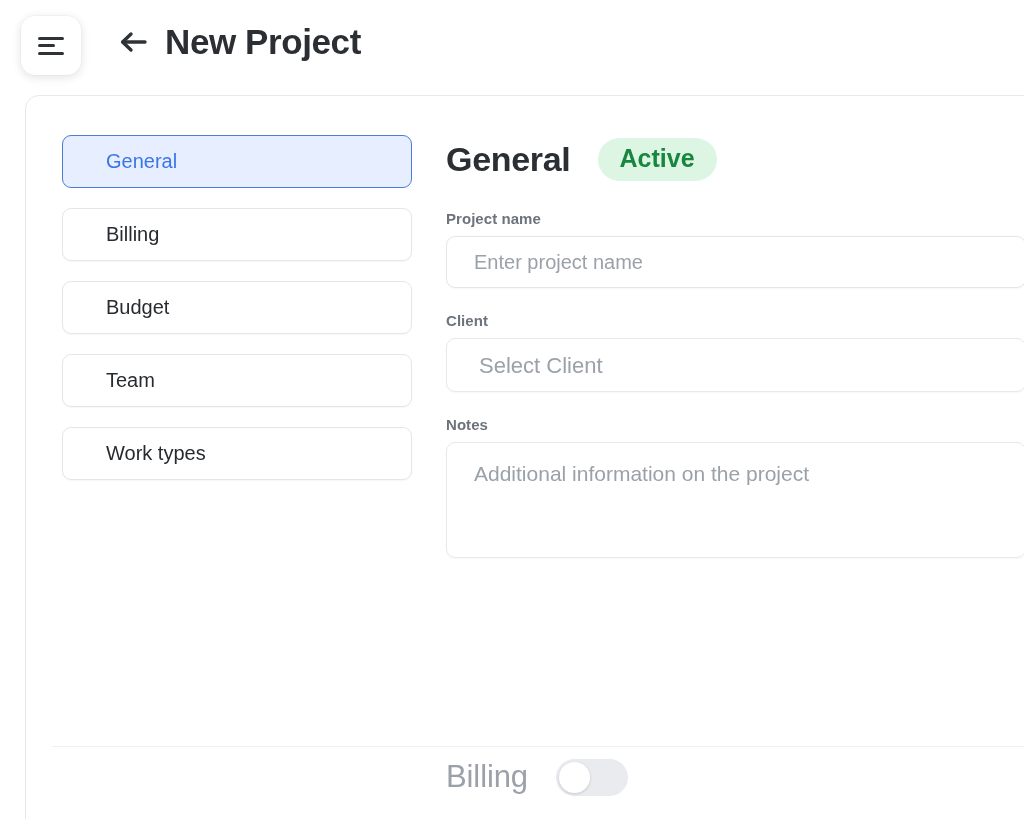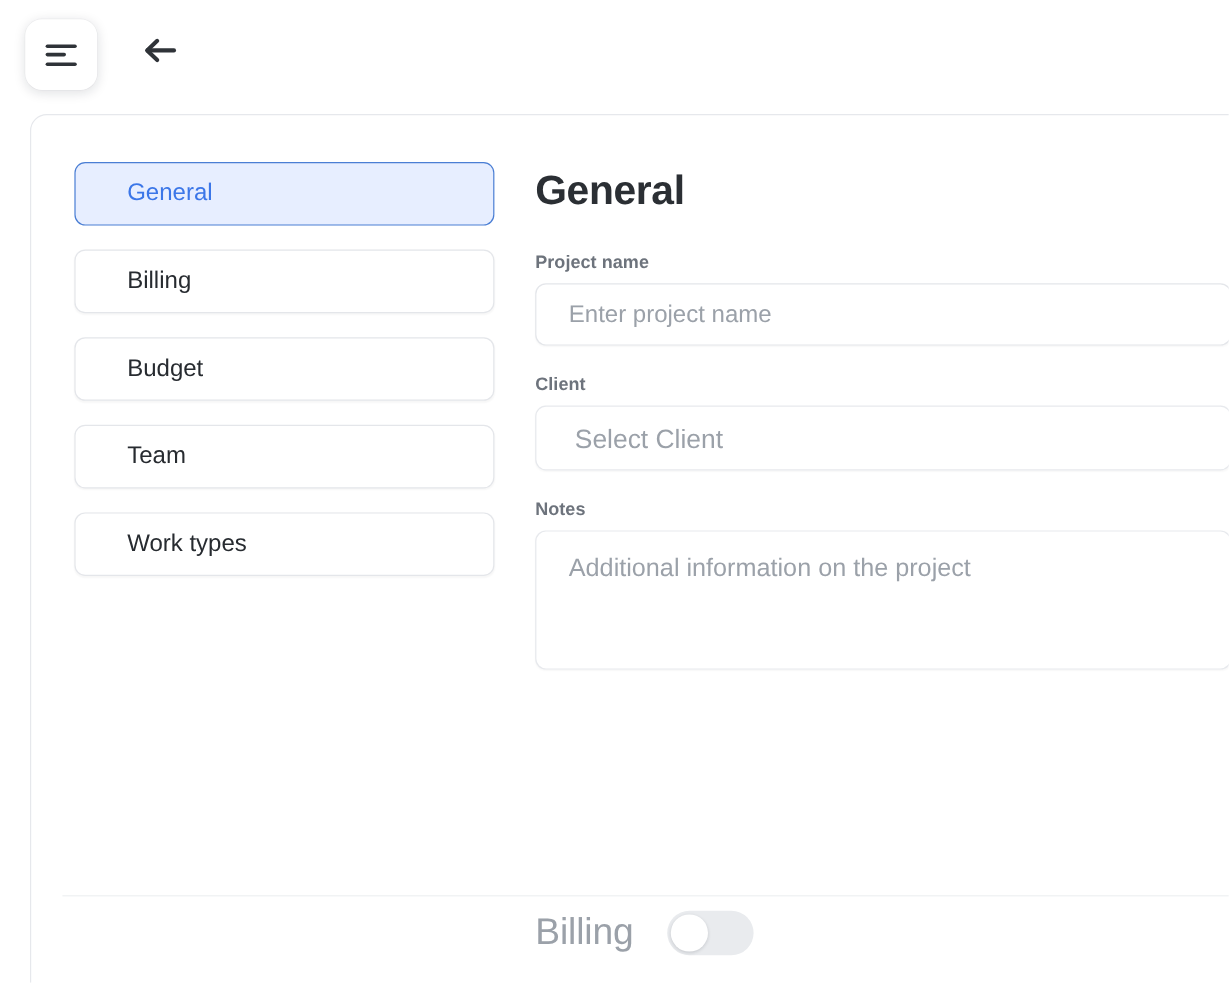--- a/index.html
+++ b/index.html
@@ -303,20 +303,21 @@
       </span>
     </button>
 
     <div class="back-arrow">
       <svg width="30" height="28" viewBox="0 0 30 28">
         <path d="M27 14 H5" stroke="#2f3338" stroke-width="3.4" stroke-linecap="round" fill="none"></path>
         <path d="M13 6 L4.6 14 L13 22" stroke="#2f3338" stroke-width="3.4" stroke-linecap="round" stroke-linejoin="round" fill="none"></path>
       </svg>
     </div>
 
+    <div class="page-title">New Project</div>
   </div>
 
   <div class="card">
     <div class="card-inner">
 
       <div class="tablist">
         <div class="tab active">
           <span>General</span>
         </div>
         <div class="tab">
@@ -330,20 +331,21 @@
         </div>
         <div class="tab">
           <span>Work types</span>
         </div>
       </div>
 
       <div class="panel">
 
         <div class="panel-header">
           <div class="panel-title">General</div>
+          <div class="status-badge">Active</div>
         </div>
 
         <div class="field">
           <label class="field-label">Project name</label>
           <input class="text-input" type="text" placeholder="Enter project name" style="">
         </div>
 
         <div class="field">
           <label class="field-label">Client</label>
           <div class="select-input">Select Client</div>

